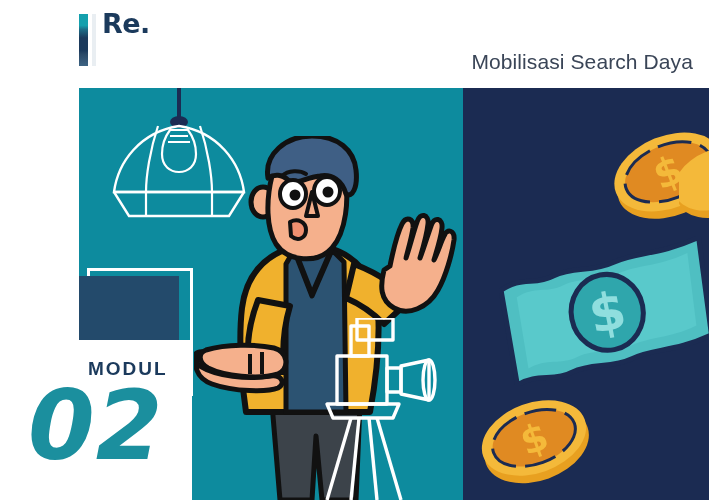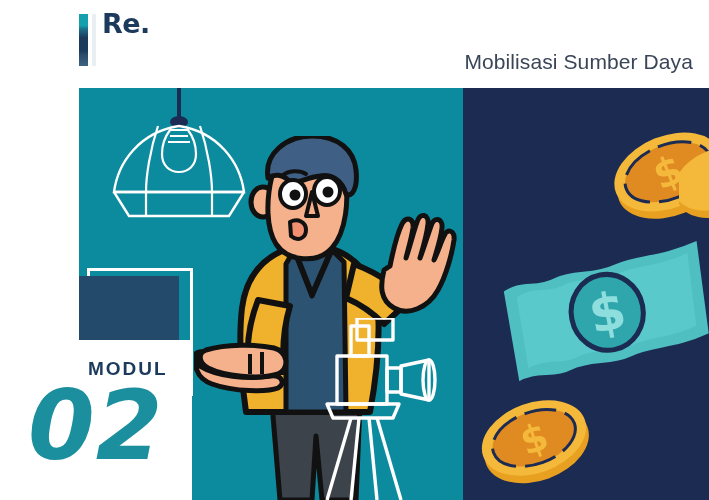--- a/index.html
+++ b/index.html
@@ -121,21 +121,21 @@
   <div id="header">
 
     <div id="logo">
       <div id="logo-bar"></div>
       <div id="logo-divider"></div>
       <div id="logo-words">
         <span id="logo-re">Re.</span>
       </div>
     </div>
 
-    <div id="doc-title">Mobilisasi Sumber Daya</div>
+    <div id="doc-title">Mobilisasi Search Daya</div>
   </div>
 
   <div id="illo">
 
     <div id="panel-teal"></div>
     <div id="panel-navy"></div>
 
     <svg id="lamp" viewBox="0 0 150 140">
       <line x1="75" y1="0" x2="75" y2="32" stroke="#1b2b52" stroke-width="4"></line>
       <ellipse cx="75" cy="34" rx="9" ry="6" fill="#1b2b52"></ellipse>

